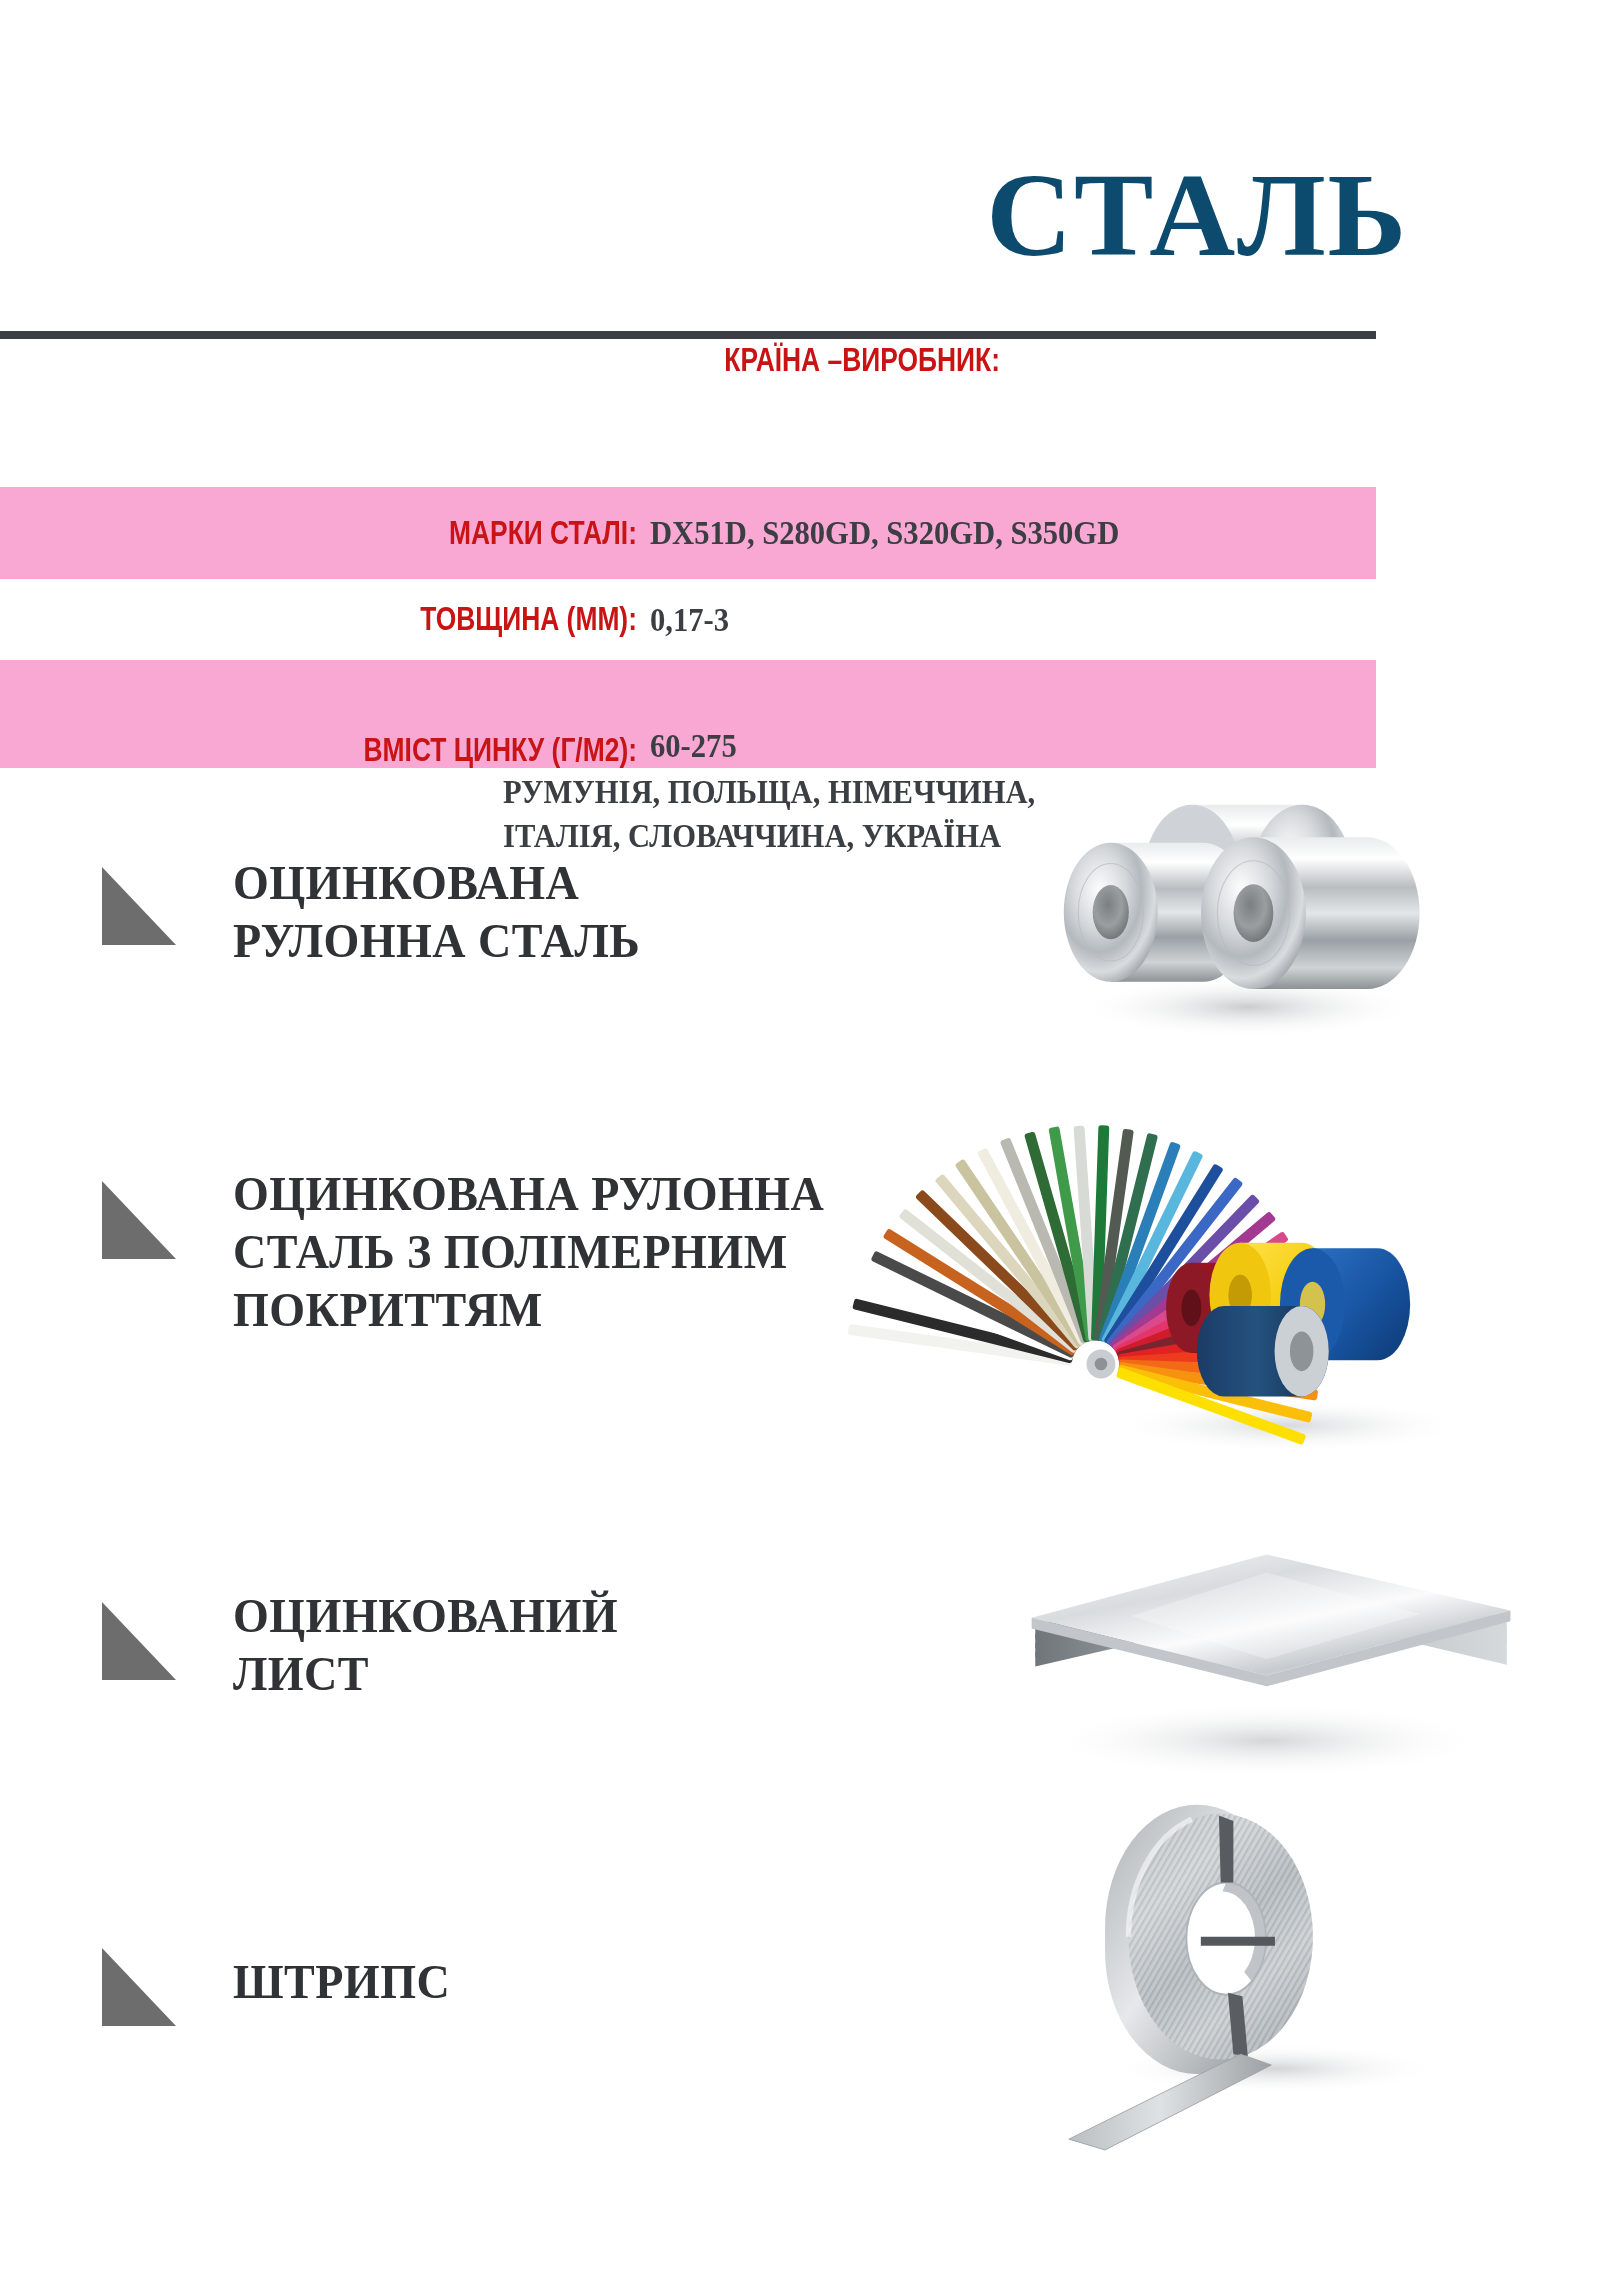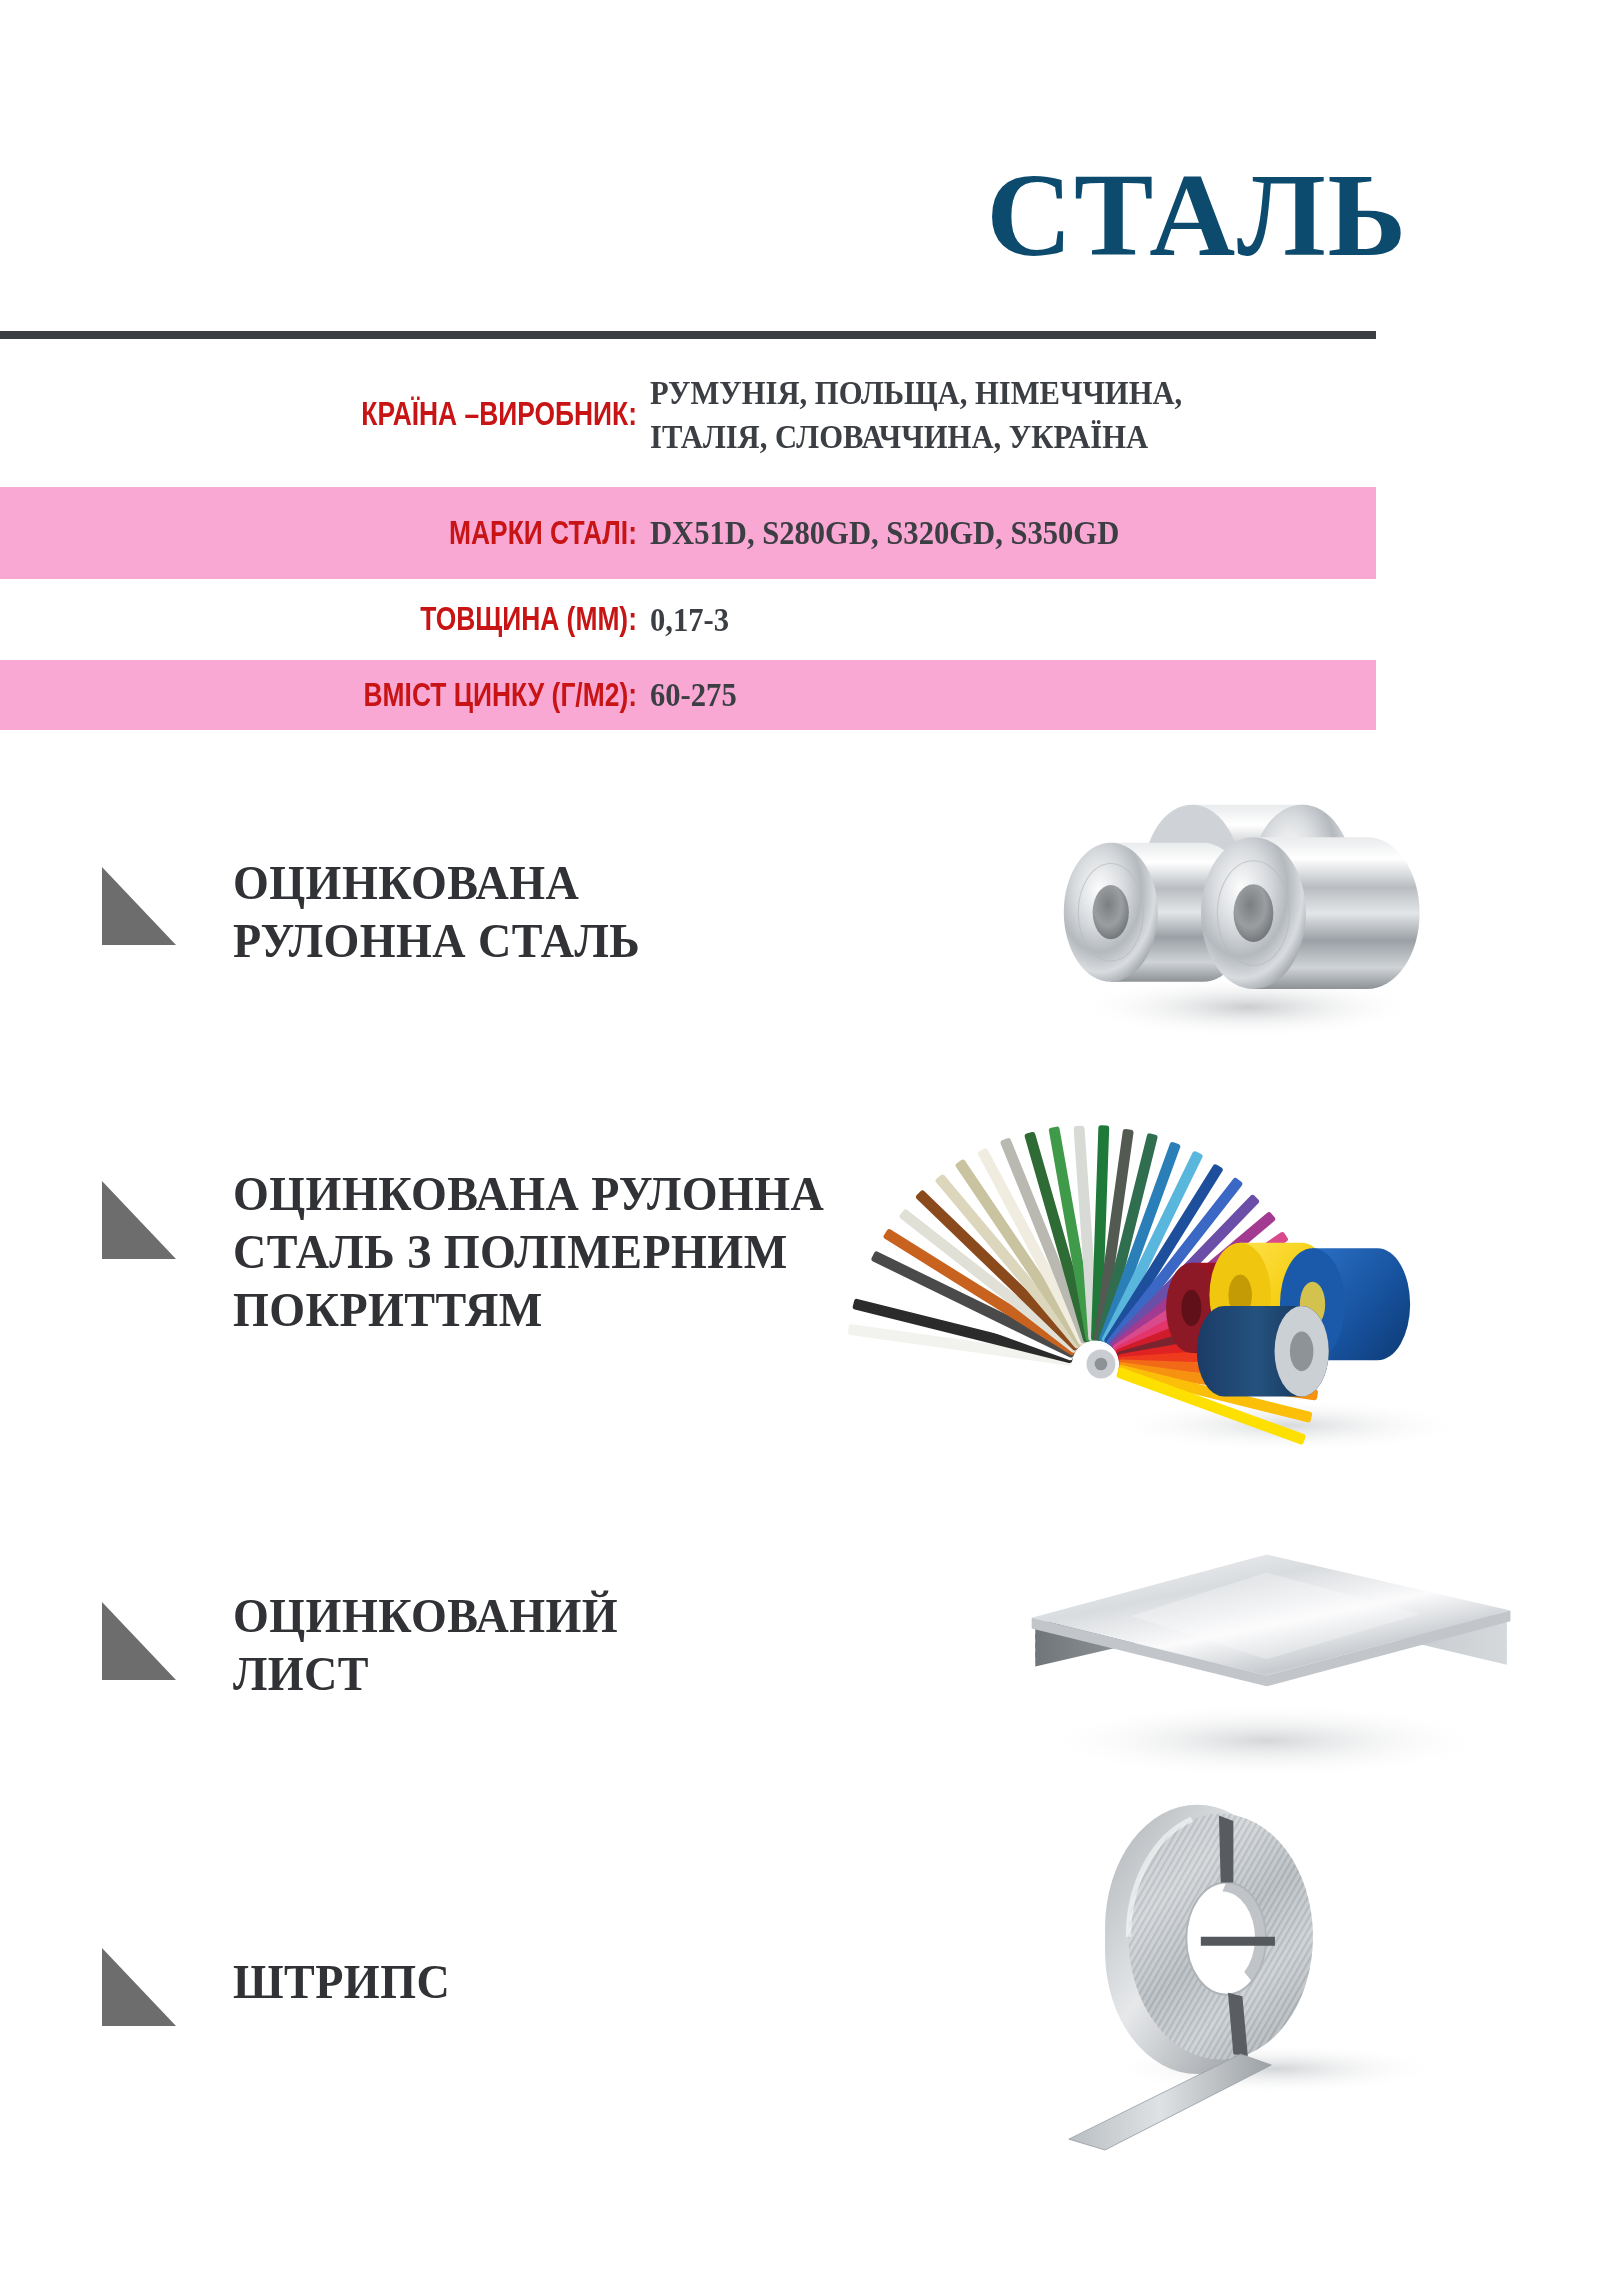--- a/index.html
+++ b/index.html
@@ -58,24 +58,24 @@
     position: relative;
     display: flex;
     align-items: center;
     box-sizing: border-box;
     padding-left: 222px;
     background: #ffffff;
   }
   .spec-row.shaded {
     background: #f9a8d4;
   }
-  .spec-row.r1 { height: 145px; }
+  .spec-row.r1 { height: 145px; flex-direction: column; }
   .spec-row.r2 { height: 92px; }
   .spec-row.r3 { height: 81px; }
-  .spec-row.r4 { height: 70px; }
+  .spec-row.r4 { height: 108px; align-items: flex-end; }
 
   .spec-label {
     width: 428px;
     flex: 0 0 428px;
     box-sizing: border-box;
     padding-right: 16.3px;
     text-align: right;
     font-family: "Liberation Sans Narrow", "Liberation Sans", "DejaVu Sans Condensed", sans-serif;
     font-weight: 700;
     font-size: 33px;

